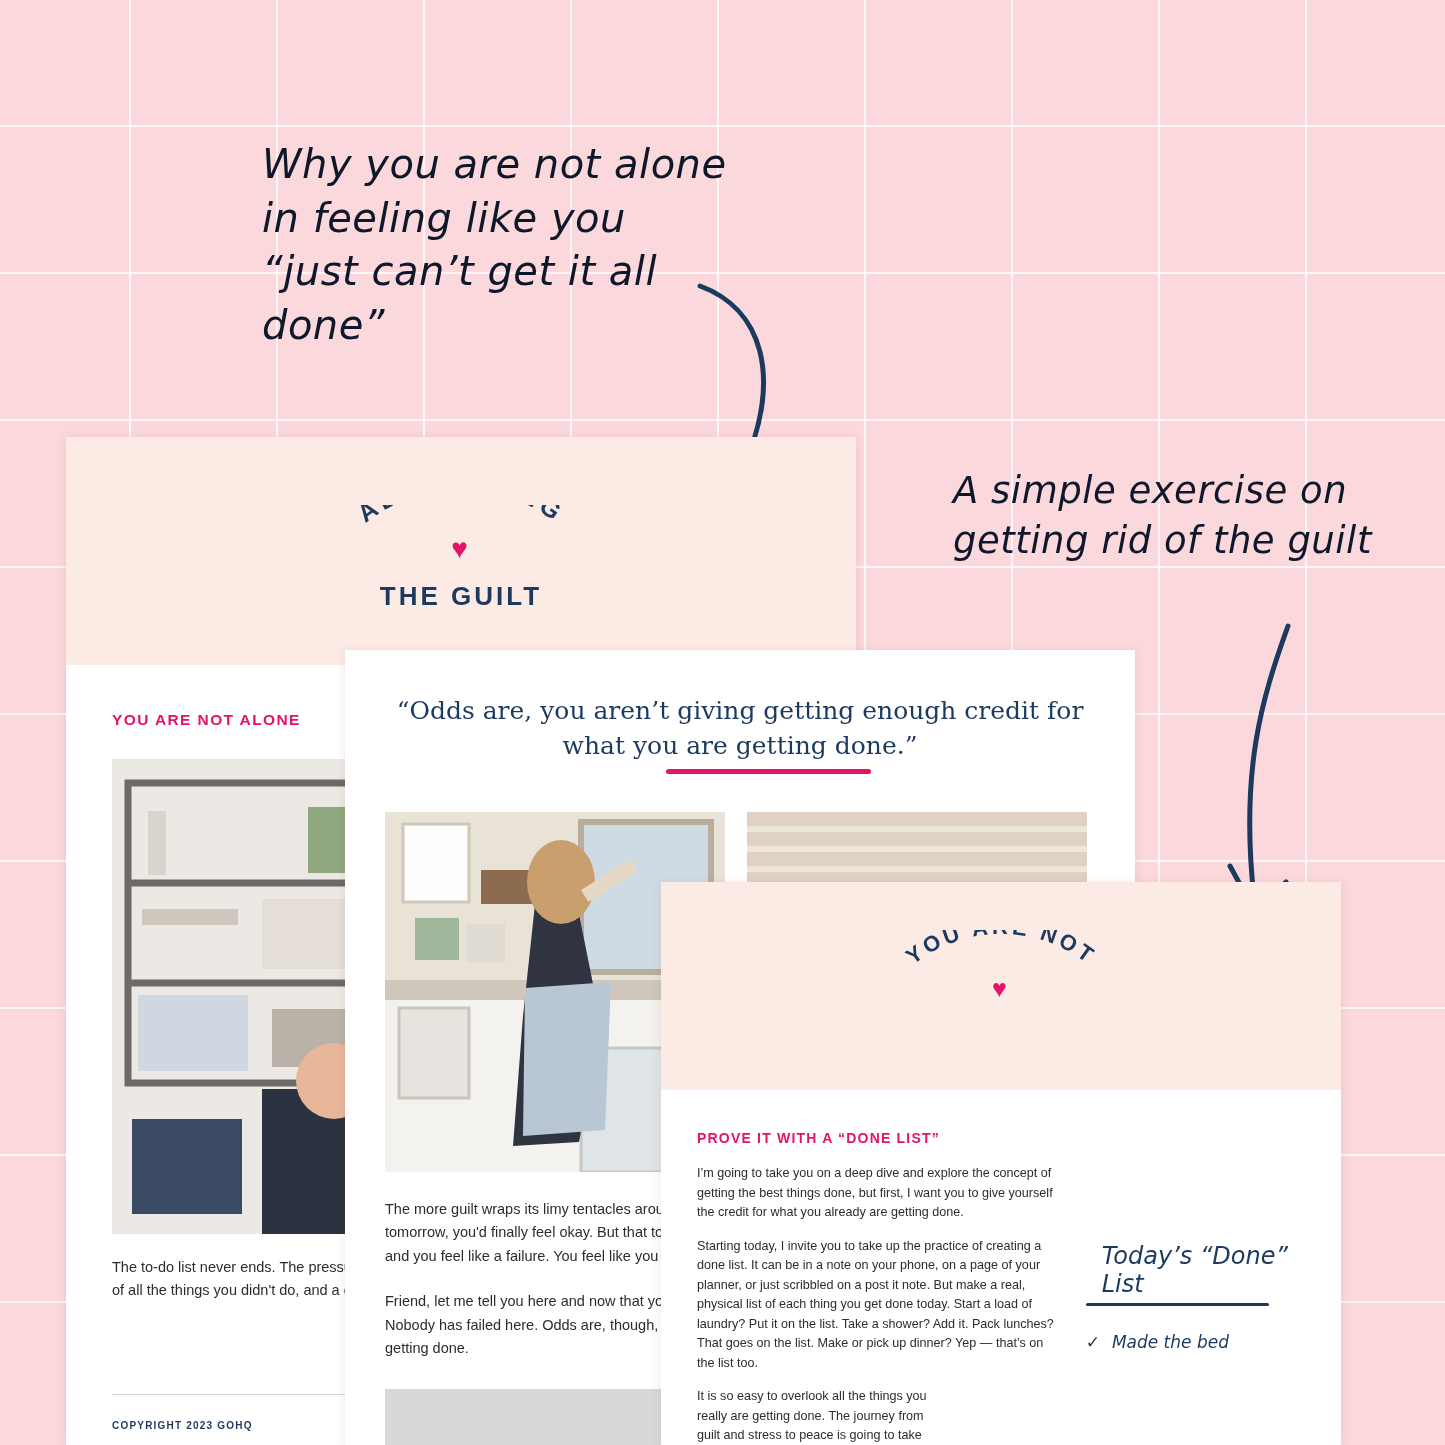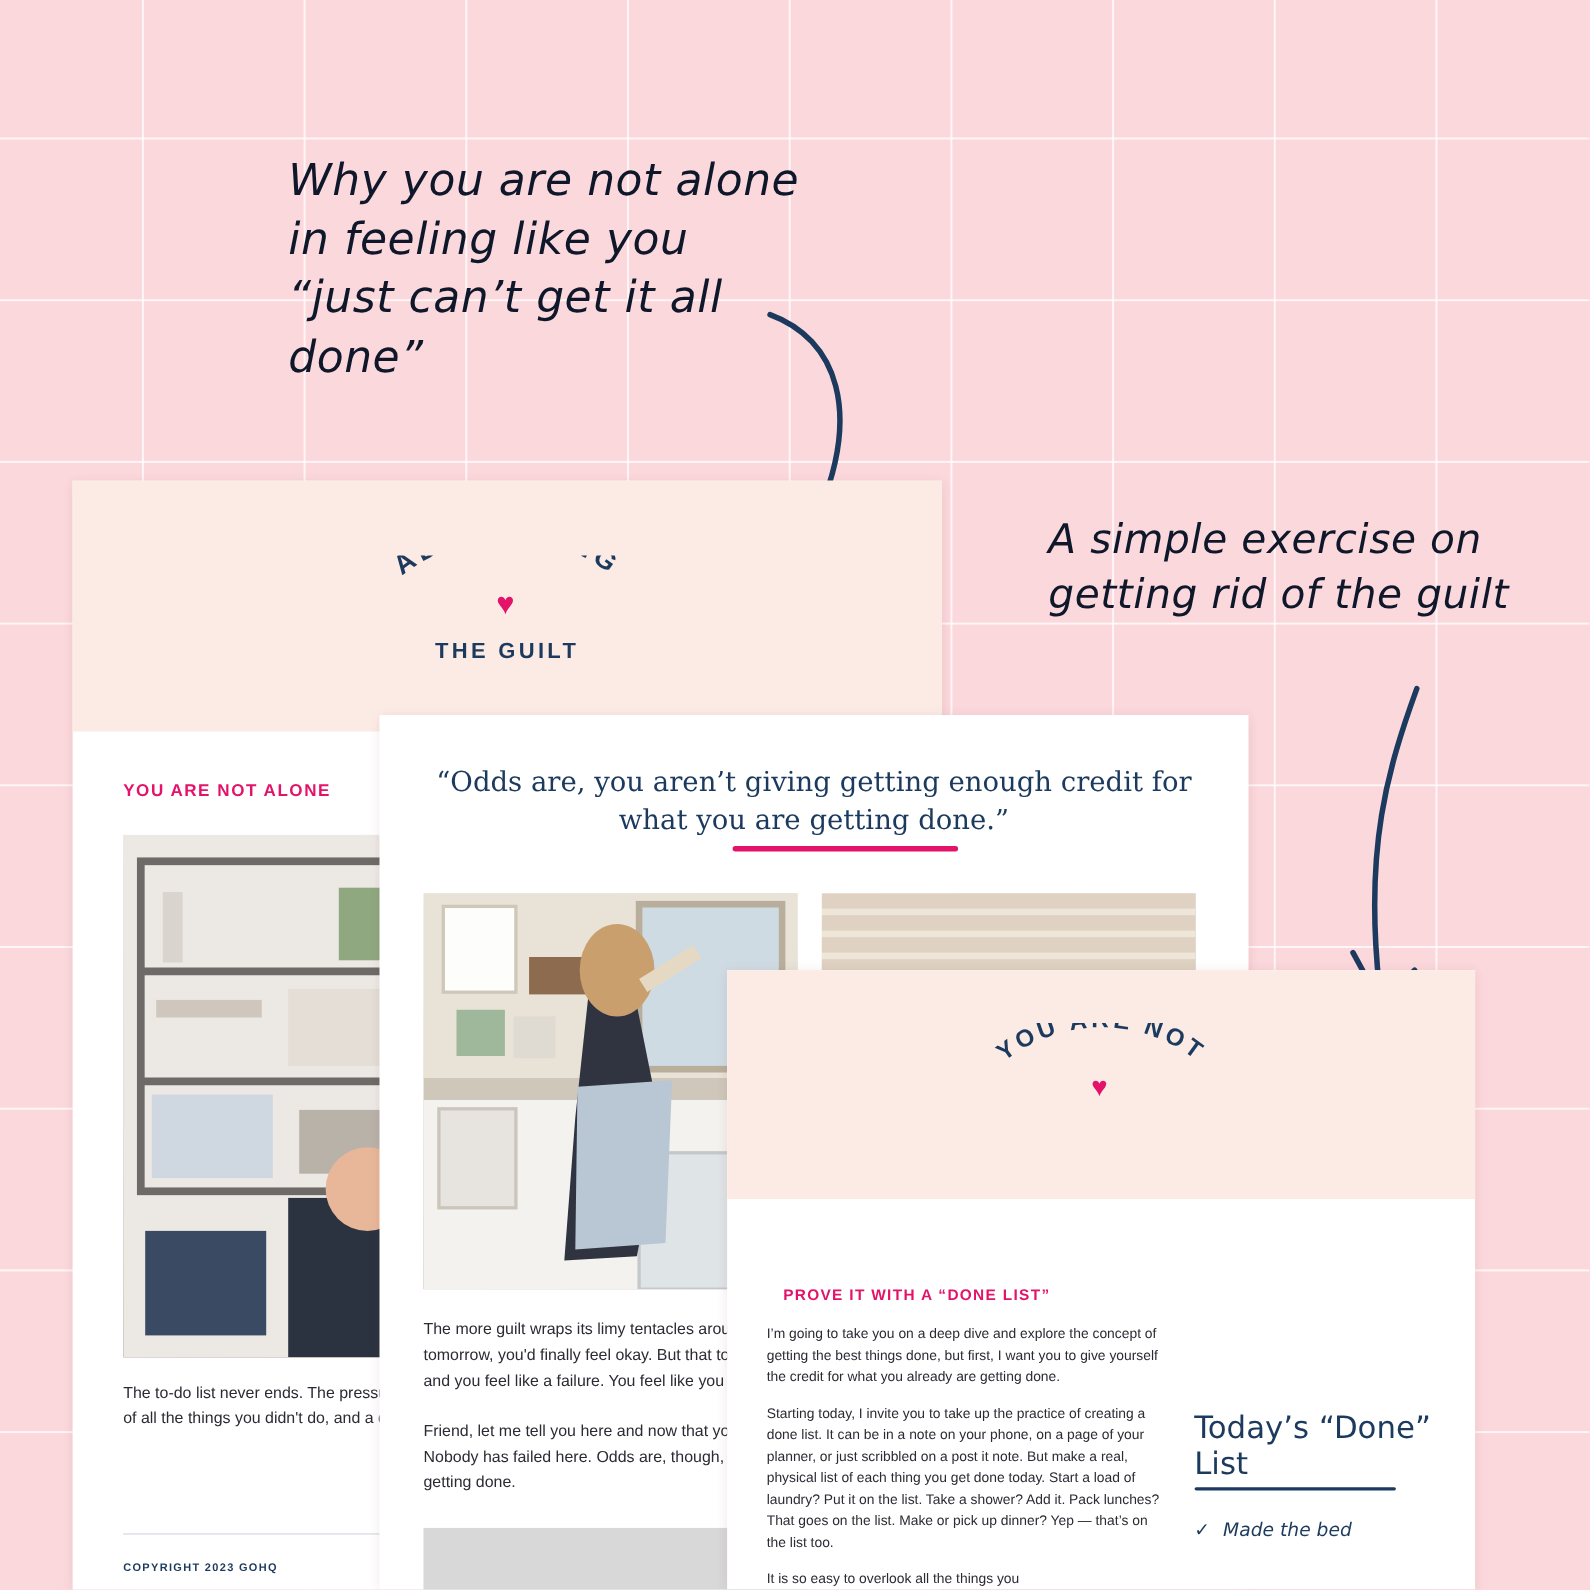--- a/index.html
+++ b/index.html
@@ -74,28 +74,28 @@
   .photorow .photo{margin-top:0;}
   #photo2{width:340px;height:360px;}
   #photo3{width:340px;height:360px;}
   .twocol{margin-top:26px;font-size:13.5px;line-height:1.6;color:#2d2a33;}
   #photo4{width:350px;height:190px;margin-top:28px;}
 
   
   #card3{left:661px;top:882px;width:680px;height:563px;}
   #card3 .hero{height:208px;background:#fcebe5;position:relative;}
   #card3 .body{padding:0 36px;}
-  .eyebrow2{color:#e3136a;font-weight:bold;font-size:14px;letter-spacing:1.2px;margin:15px;padding-top:64px;}
+  .eyebrow2{color:#e3136a;font-weight:bold;font-size:14px;letter-spacing:1.2px;margin:0;padding-top:40px;}
   .cols{display:flex;gap:30px;margin-top:18px;}
   .colL{width:376px;}
   .colR{width:230px;}
   .p3{font-size:12.6px;line-height:1.55;color:#2d2a33;margin:0 0 14px;}
   .donetitle{
-    font-family:"DejaVu Sans", sans-serif;
-    color:#1c3a5e;font-size:28px;margin:78px 0 0;
+    font-family:"DejaVu Sans", sans-serif;font-style:italic;
+    color:#1c3a5e;font-size:24px;margin:78px 16px 0;
   }
   .doneline{width:183px;height:3px;background:#1c3a5e;margin-top:5px;border-radius:2px;}
   .doneitem{
     display:flex;align-items:center;gap:12px;margin-top:26px;
     font-family:"DejaVu Sans", sans-serif;font-style:italic;
     color:#1c3a5e;font-size:17px;
   }
   .check{font-style:normal;font-size:17px;}
 
   
@@ -125,21 +125,21 @@
   <div class="hero">
     <svg width="790" height="140" viewBox="0 0 790 140" style="position:absolute;left:0;top:68px;">
       <defs>
           <path id="arcpath1" d="M 250 96 A 150 150 0 0 1 540 96"></path>
         </defs>
       <text font-family="Liberation Sans, sans-serif" font-size="25" font-weight="bold" letter-spacing="4" fill="#1c3a5e">
         <textPath href="#arcpath1" startOffset="50%" text-anchor="middle">ADDRESSING</textPath>
       </text>
     </svg>
     <div class="arc-text heart" style="top:96px;font-size:28px;">♥</div>
-    <div class="arc-text" style="top:144px;font-size:20px;">THE GUILT</div>
+    <div class="arc-text" style="top:144px;font-size:26px;">THE GUILT</div>
   </div>
   <div class="body">
     <p class="eyebrow">YOU ARE NOT ALONE</p>
     <div class="photo ph-a" id="photo1">
       <svg width="294" height="475" viewBox="0 0 294 475">
         <rect width="294" height="475" fill="#ece9e5"></rect>
         <rect x="16" y="24" width="250" height="300" fill="none" stroke="#6d6a67" stroke-width="7"></rect>
         <line x1="16" y1="124" x2="266" y2="124" stroke="#6d6a67" stroke-width="7"></line>
         <line x1="16" y1="224" x2="266" y2="224" stroke="#6d6a67" stroke-width="7"></line>
         <rect x="36" y="52" width="18" height="64" fill="#d9d4cd"></rect>

